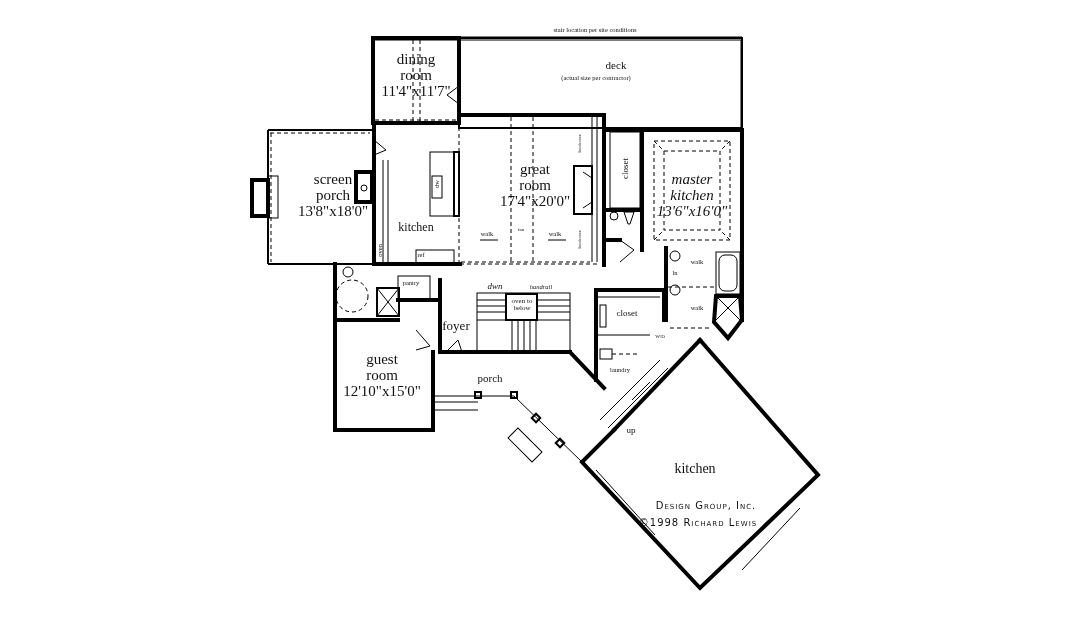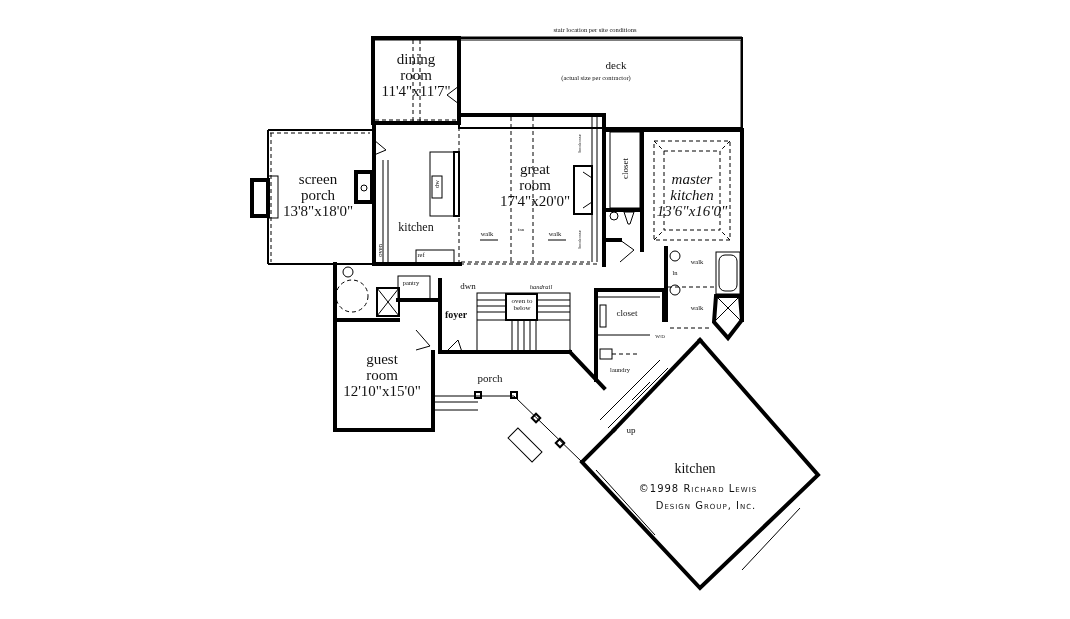--- a/index.html
+++ b/index.html
@@ -188,21 +188,21 @@
 
 <div class="lbl room" style="left:416px;top:52px;">
   <div>dining</div>
   <div>room</div>
   <div>11'4"x11'7"</div>
 </div>
 
 <div class="lbl small" style="left:596px;top:60px;font-size:11px;margin-left:20px;">deck</div>
 <div class="lbl tiny" style="left:596px;top:75px;">(actual size per contractor)</div>
 
-<div class="lbl room" style="left:318px;top:172px;">
+<div class="lbl room" style="left:333px;top:172px;">
   <div>screen</div>
   <div>porch</div>
   <div>13'8"x18'0"</div>
 </div>
 
 <div class="lbl small" style="left:416px;top:221px;font-size:12px;">kitchen</div>
 <div class="lbl tiny vert" style="left:380px;top:244px;">oven</div>
 <div class="lbl tiny vert" style="left:437px;top:180px;">dw</div>
 <div class="lbl tiny" style="left:421px;top:252px;">ref</div>
 <div class="lbl tiny" style="left:411px;top:280px;">pantry</div>
@@ -222,37 +222,37 @@
 
 <div class="lbl room" style="left:692px;top:172px;font-style:italic;">
   <div>master</div>
   <div>kitchen</div>
   <div>13'6"x16'0"</div>
 </div>
 <div class="lbl tiny" style="left:697px;top:259px;">walk</div>
 <div class="lbl tiny" style="left:697px;top:305px;">walk</div>
 <div class="lbl tiny" style="left:675px;top:270px;">ln</div>
 
-<div class="lbl small" style="left:468px;top:282px;">dwn</div>
+<div class="lbl small" style="left:495px;top:282px;font-style:italic;">dwn</div>
 <div class="lbl tiny" style="left:541px;top:284px;font-style:italic;">handrail</div>
 <div class="lbl tiny" style="left:522px;top:298px;font-size:7px;">
   <div>oven to</div>
   <div>below</div>
 </div>
 
-<div class="lbl small" style="left:456px;top:310px;font-size:10px;font-weight:bold;">foyer</div>
+<div class="lbl small" style="left:456px;top:319px;font-size:13px;">foyer</div>
 
 <div class="lbl room" style="left:382px;top:352px;">
   <div>guest</div>
   <div>room</div>
   <div>12'10"x15'0"</div>
 </div>
 
 <div class="lbl small" style="left:627px;top:309px;">closet</div>
 <div class="lbl tiny" style="left:620px;top:367px;">laundry</div>
 <div class="lbl tiny" style="left:660px;top:334px;font-size:5px;">W/D</div>
 
 <div class="lbl small" style="left:490px;top:373px;font-size:11px;">porch</div>
 
 <div class="lbl small" style="left:631px;top:426px;">up</div>
 <div class="lbl room" style="left:695px;top:462px;font-size:14px;">kitchen</div>
-<div class="lbl caps" style="left:698px;top:484px;text-align:center;">©1998 Richard Lewis</div>
+<div class="lbl caps" style="left:698px;top:518px;text-align:center;">©1998 Richard Lewis</div>
 <div class="lbl caps" style="left:698px;top:501px;padding-left:16px;">Design Group, Inc.</div>
 
 </body></html>

